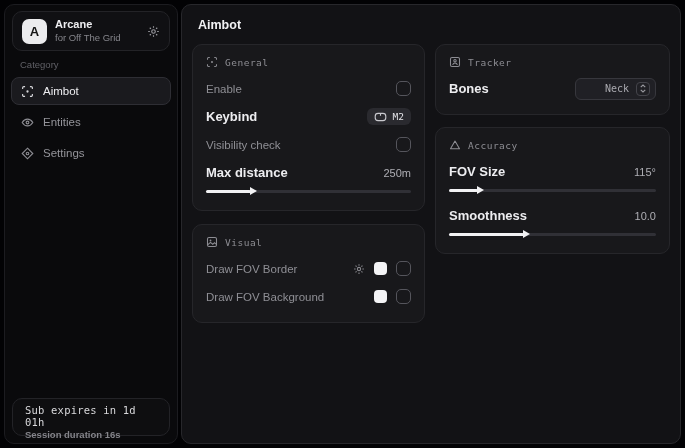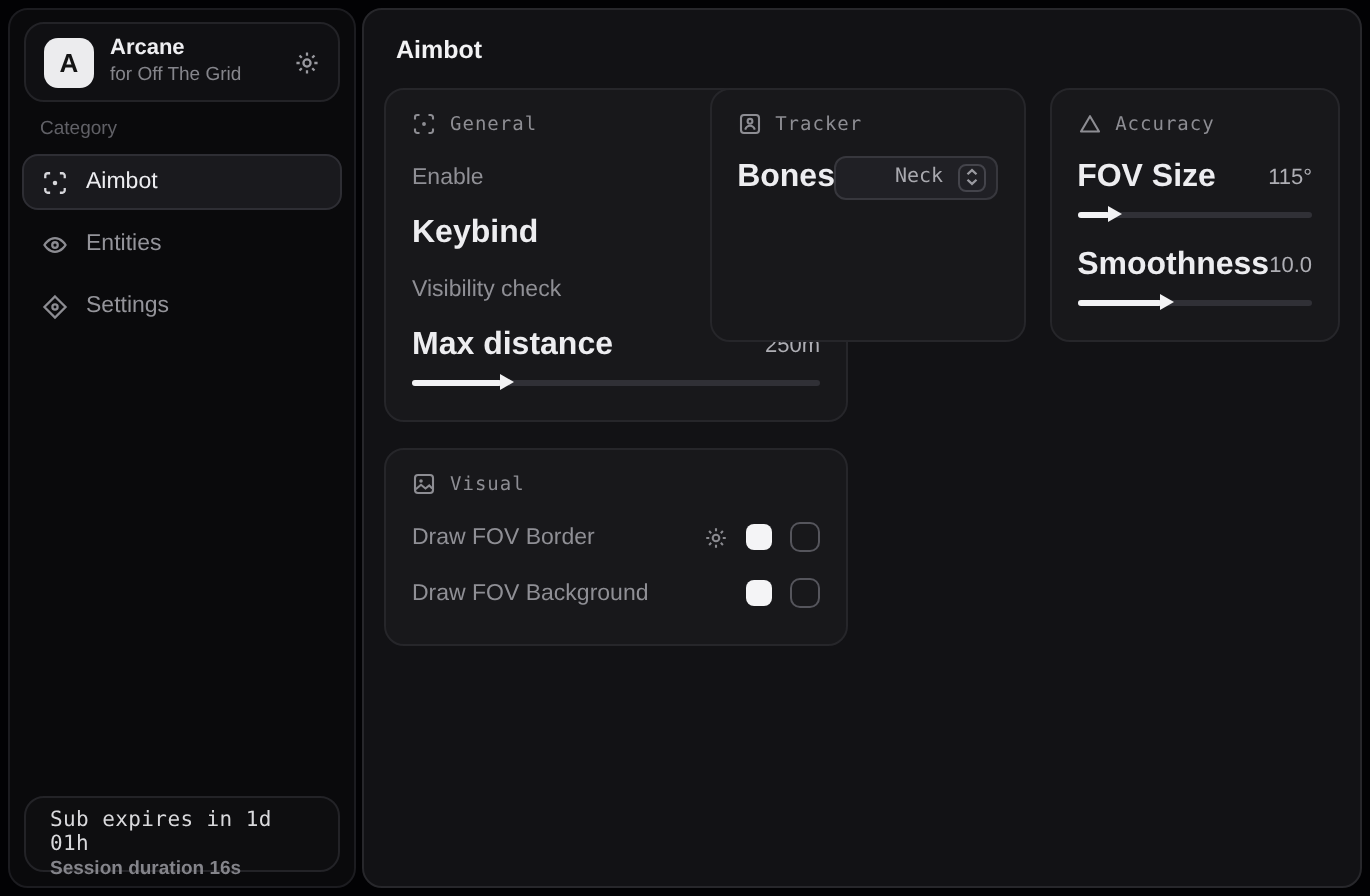--- a/index.html
+++ b/index.html
@@ -32,32 +32,32 @@
     background:#0e0e10; }
   .foot-line1 { font-size:10.5px; color:#d9d9dc; letter-spacing:0.2px; }
   .foot-line2 { font-size:9.5px; font-weight:bold; color:#84848a; margin-top:1px; }
 
   
   .main { position:absolute; left:181px; top:4px; width:500px; height:440px;
     background:#121215; border:1px solid #27272b; border-radius:10px; }
   .page-title { padding:13px 0 0 16px; font-size:12.5px; font-weight:bold; color:#f2f2f4; }
   .columns { display:flex; gap:10px; padding:12px 10px 0 10px; align-items:flex-start; }
   .col-left { width:234px; display:flex; flex-direction:column; gap:13px;text-align:right; }
-  .col-right { width:236px; display:flex; flex-direction:row; gap:12px;justify-content:flex-end; }
+  .col-right { width:236px; display:flex; flex-direction:column; gap:12px; }
 
   .card { background:#18181b; border:1px solid #26262a; border-radius:10px;
     padding:11px 13px; }
   .card-head { display:flex; align-items:center; gap:7px; color:#8d8d93;
     font-size:9.5px; letter-spacing:0.5px; margin-bottom:12px; }
   .card-head .hicon { display:flex; color:#8d8d93; }
   .row { display:flex; align-items:center; justify-content:space-between;
     height:17px; margin-top:11px; }
   .row:first-of-type { margin-top:0; }
   .lbl-dim { font-size:11.5px; color:#8f8f95; }
-  .lbl-bright { font-size:16px; font-weight:600; color:#ededf0; }
+  .lbl-bright { font-size:13px; font-weight:600; color:#ededf0; }
   .val { font-size:11px; color:#aeaeb4; }
 
   .checkbox { width:15px; height:15px; border:1.5px solid #55555c; border-radius:5px;
     background:transparent; }
   .swatch { width:13px; height:13px; background:#f4f4f6; border-radius:4px; }
   .row-controls { display:flex; align-items:center; gap:9px; }
   .row-gear { color:#8a8a90; display:flex; }
 
   .kbd-badge { display:flex; align-items:center; gap:6px; background:#2a2a2f;
     border-radius:6px; padding:3px 7px; }

